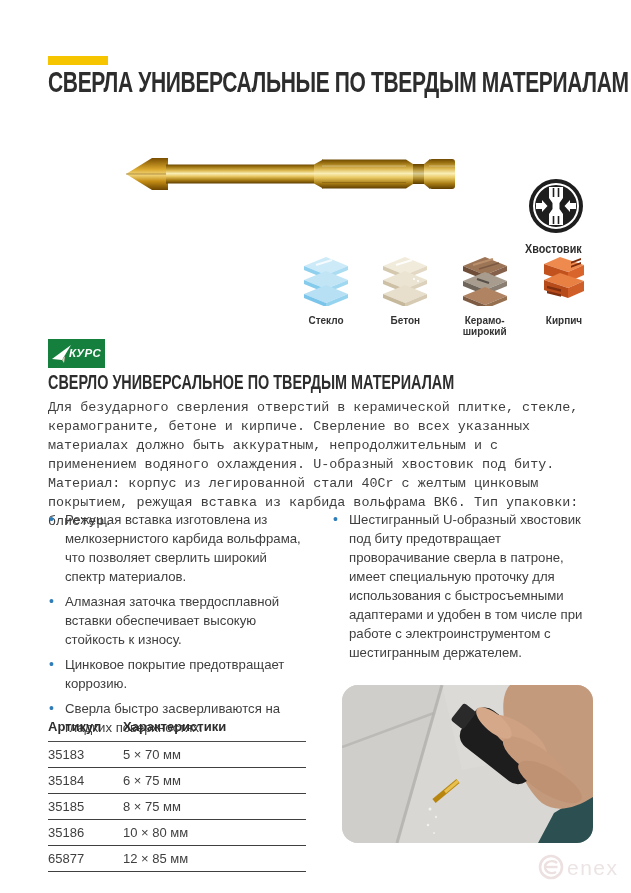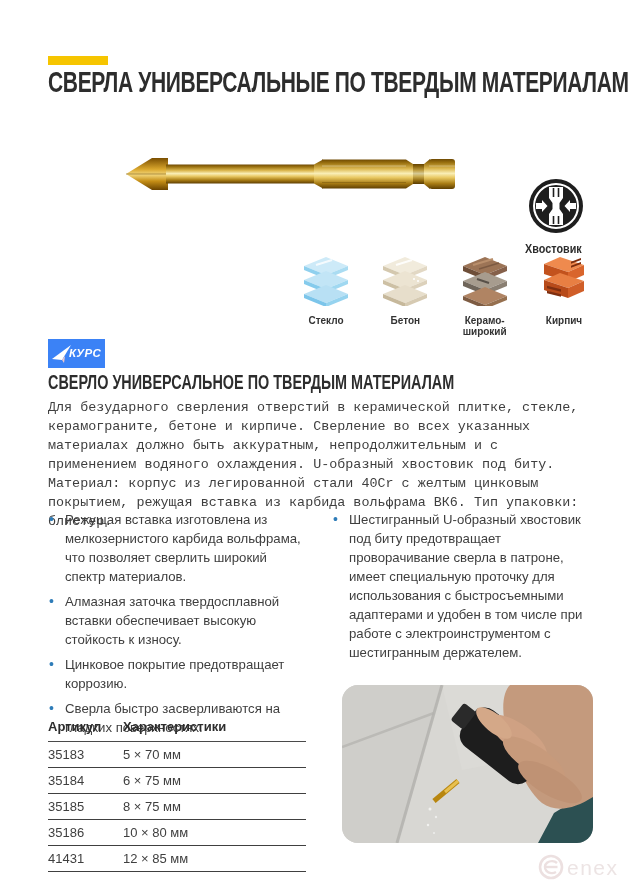--- a/index.html
+++ b/index.html
@@ -15,21 +15,21 @@
 
   .shank-badge{position:absolute;left:522px;top:178px;width:62px;text-align:right;}
   .shank-badge .label{display:block;margin-top:4px;font-size:12px;font-weight:700;color:#2d2d2d;
     transform:scaleX(0.9);transform-origin:center;}
 
   .materials{position:absolute;left:298px;top:256px;width:294px;display:flex;justify-content:space-between;}
   .material{width:56px;text-align:center;}
   .material .m-label{display:block;margin-top:5px;font-size:10px;line-height:11px;font-weight:700;
     color:#333;white-space:pre-line;}
 
-  .brand-logo{position:absolute;left:48px;top:339px;width:57px;height:29px;background:#3b82f6;}
+  .brand-logo{position:absolute;left:48px;top:339px;width:57px;height:29px;background:#15803d;}
   .brand-logo svg{position:absolute;left:2px;top:3px;}
   .brand-logo .brand-text{position:absolute;left:21px;top:8px;color:#fff;font-size:11.5px;font-weight:700;
     font-style:italic;letter-spacing:0.3px;}
 
   .product-heading{position:absolute;left:48px;top:371px;margin:0;font-size:20px;line-height:22px;
     font-weight:700;color:#2d2d2d;white-space:nowrap;transform:scaleX(0.72);transform-origin:left center;}
 
   .description{position:absolute;left:48px;top:398px;width:545px;margin:0;font-size:13.4px;
     line-height:19px;color:#3e3e3e;font-family:Liberation Mono, monospace;}
 
@@ -244,21 +244,21 @@
       </tr>
       <tr>
         <td>35185</td>
         <td>8 × 75 мм</td>
       </tr>
       <tr>
         <td>35186</td>
         <td>10 × 80 мм</td>
       </tr>
       <tr>
-        <td>41431</td>
+        <td>65877</td>
         <td>12 × 85 мм</td>
       </tr>
     </tbody>
   </table>
 
   <div class="photo">
     <svg width="251" height="158" viewBox="0 0 251 158">
       <rect width="251" height="158" fill="#d8d7d3"></rect>
       <polygon points="0,0 100,0 55,158 0,158" fill="#cfceca"></polygon>
       <polygon points="100,0 251,0 251,60 120,85" fill="#dbdad6"></polygon>

